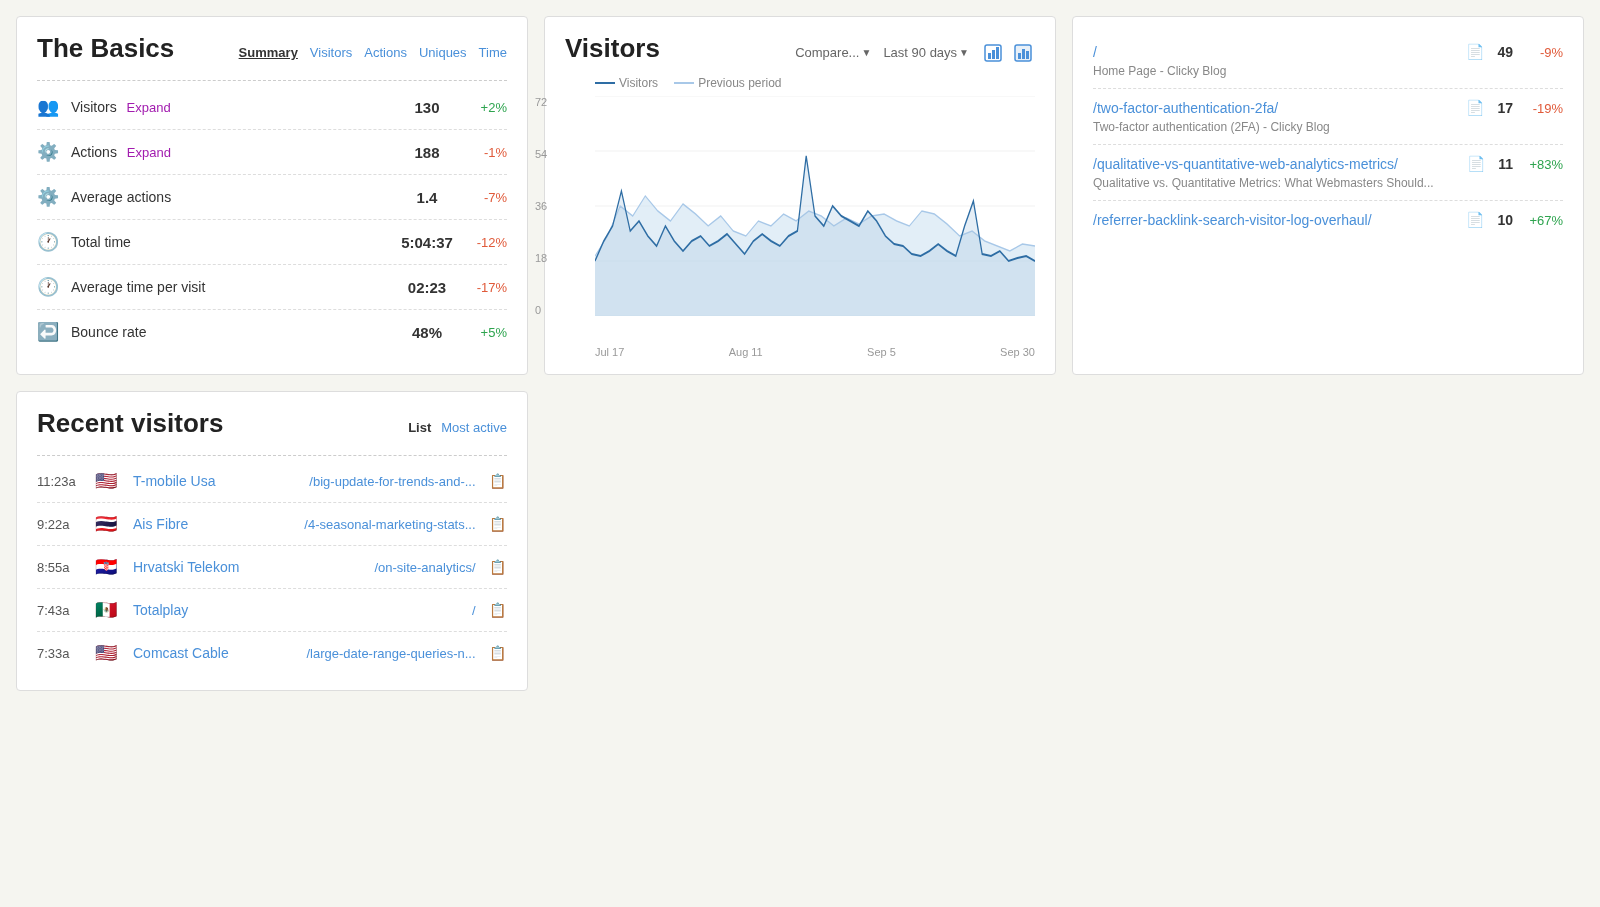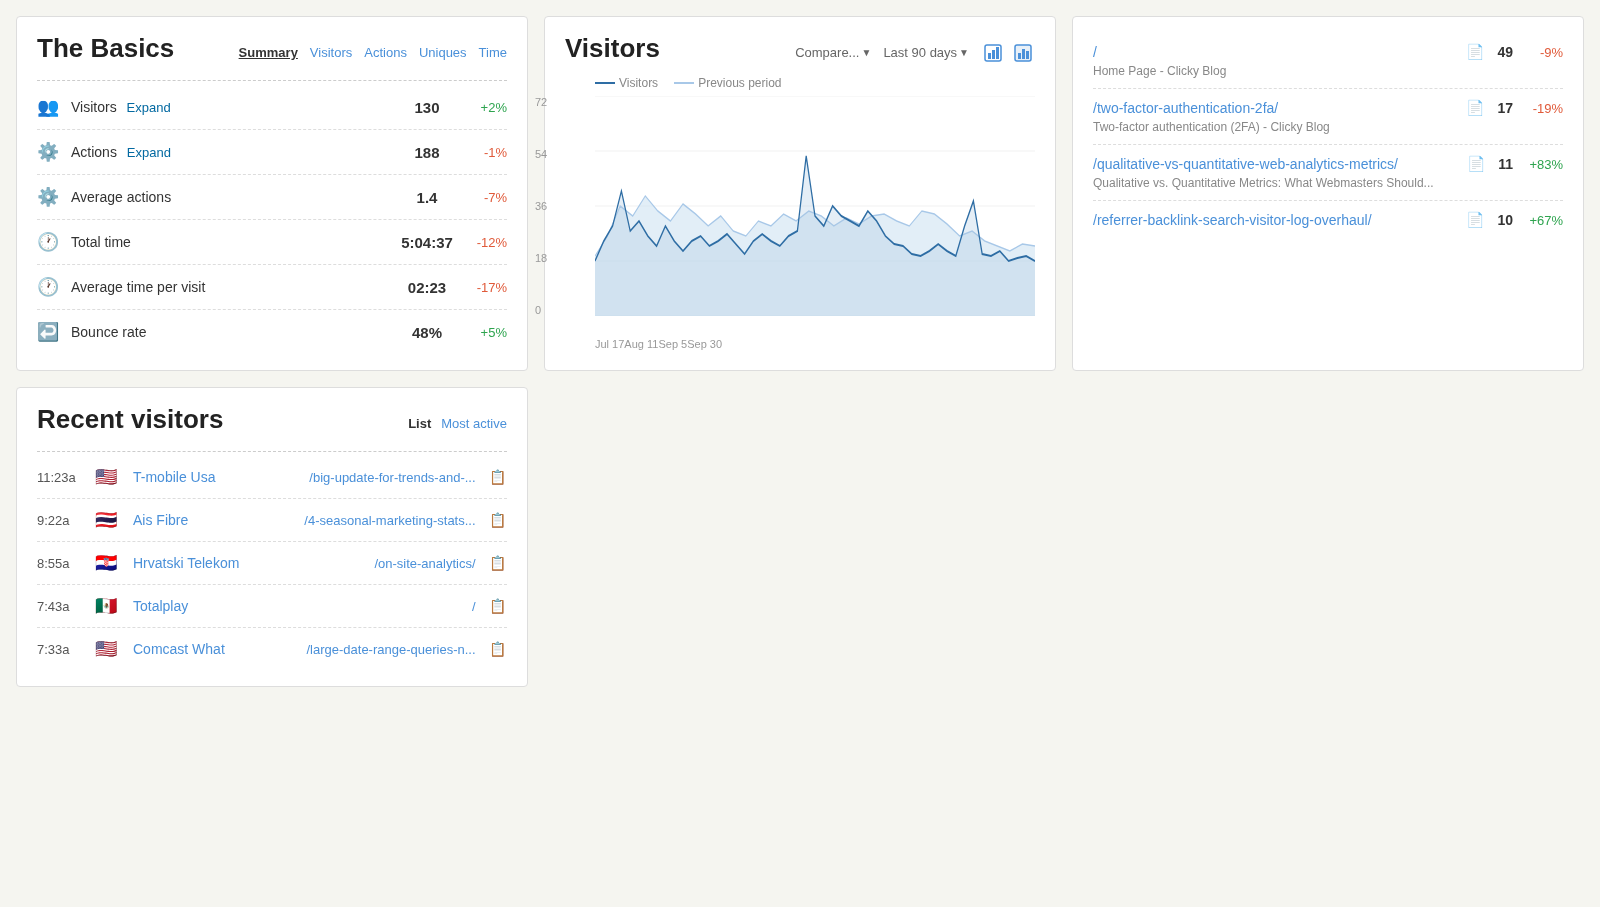--- a/index.html
+++ b/index.html
@@ -71,21 +71,21 @@
       align-items: center;
       justify-content: center;
       font-size: 18px;
     }
     .metric-label {
       flex: 1;
       font-size: 14px;
       color: #333;
     }
     .metric-expand {
-      color: #0369a1;
+      color: #a21caf;
       margin-left: 6px;
       cursor: pointer;
       font-size: 13px;
     }
     .metric-value {
       font-weight: bold;
       font-size: 15px;
       color: #333;
       margin-right: 12px;
       min-width: 60px;
@@ -155,24 +155,25 @@
       top: 0;
       height: 220px;
       display: flex;
       flex-direction: column;
       justify-content: space-between;
       font-size: 11px;
       color: #999;
     }
     .chart-x-labels {
       display: flex;
+      justify-content: space-between;
       font-size: 11px;
       color: #999;
       margin-left: 30px;
-      margin-top: 2px;
+      margin-top: 10px;
     }
     .chart-icons {
       display: flex;
       align-items: center;
       gap: 6px;
     }
     .chart-icon-btn {
       width: 24px;
       height: 24px;
       display: flex;
@@ -523,19 +524,19 @@
       <span class="visitor-time">7:43a</span>
       <span class="visitor-flag">🇲🇽</span>
       <span class="visitor-name">Totalplay</span>
       <span class="visitor-page">/</span>
       <span class="visitor-spy">📋</span>
     </div>
 
     <div class="visitor-row">
       <span class="visitor-time">7:33a</span>
       <span class="visitor-flag">🇺🇸</span>
-      <span class="visitor-name">Comcast What</span>
+      <span class="visitor-name">Comcast Cable</span>
       <span class="visitor-page">/large-date-range-queries-n...</span>
       <span class="visitor-spy">📋</span>
     </div>
   </div>
 
 </div>
 
 </body></html>

